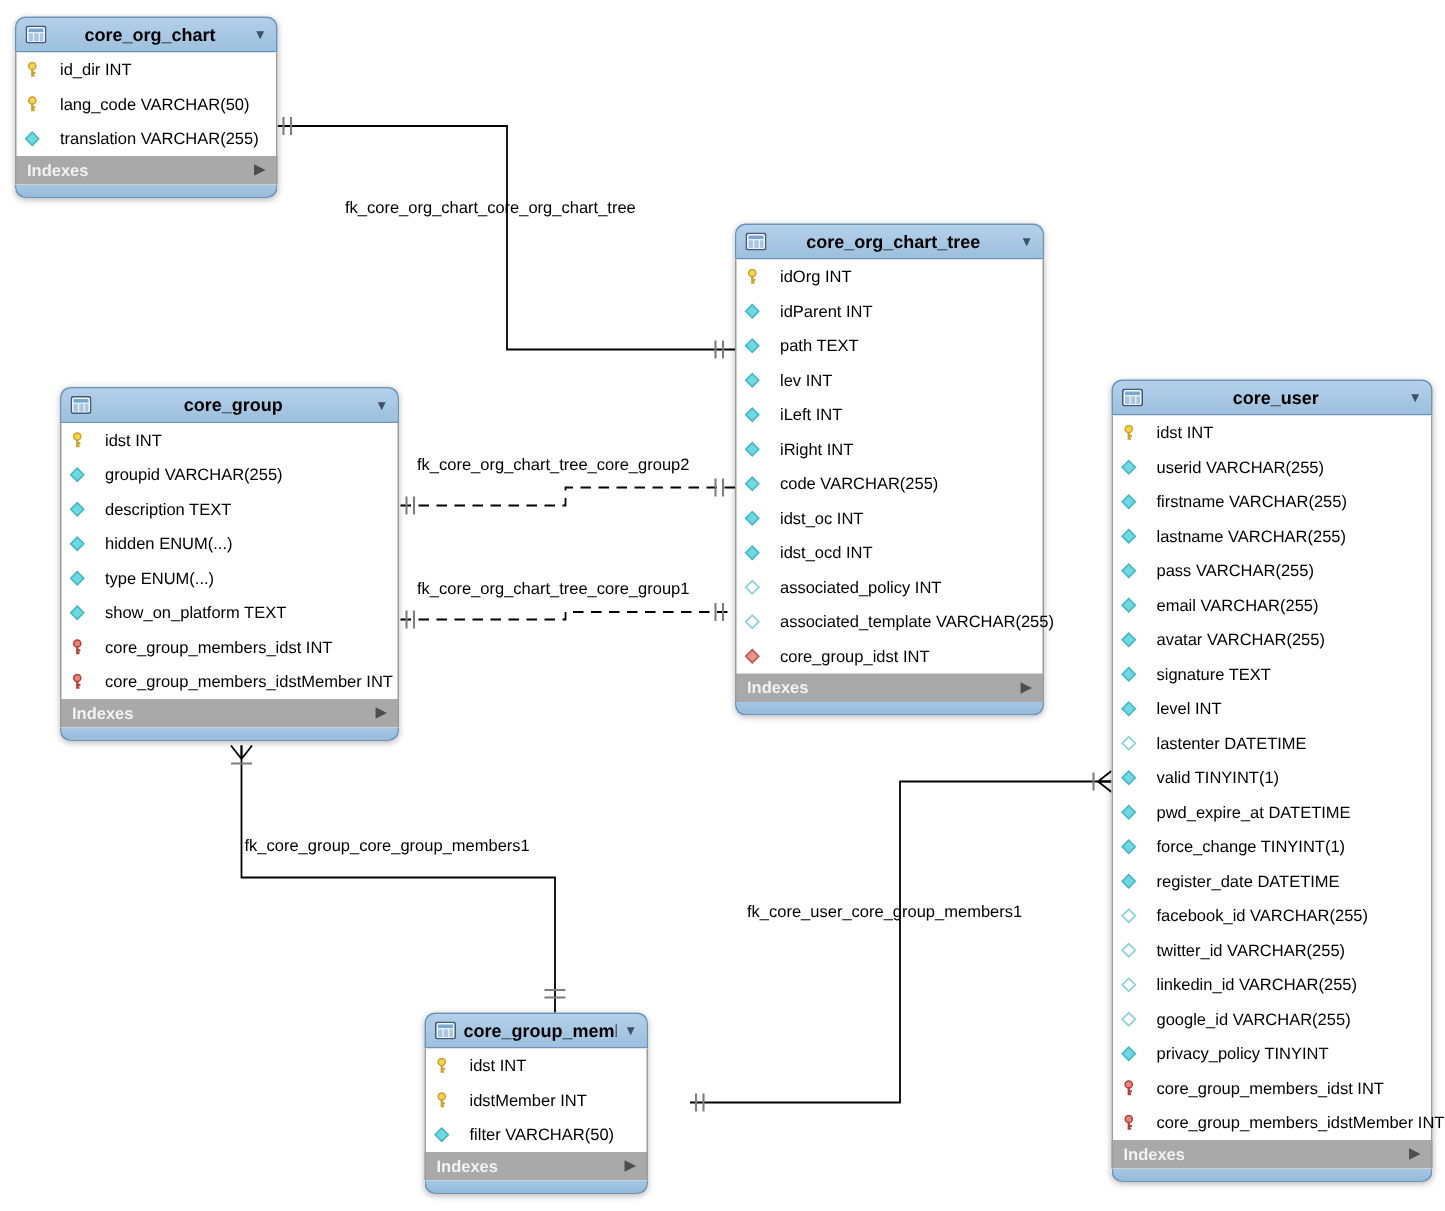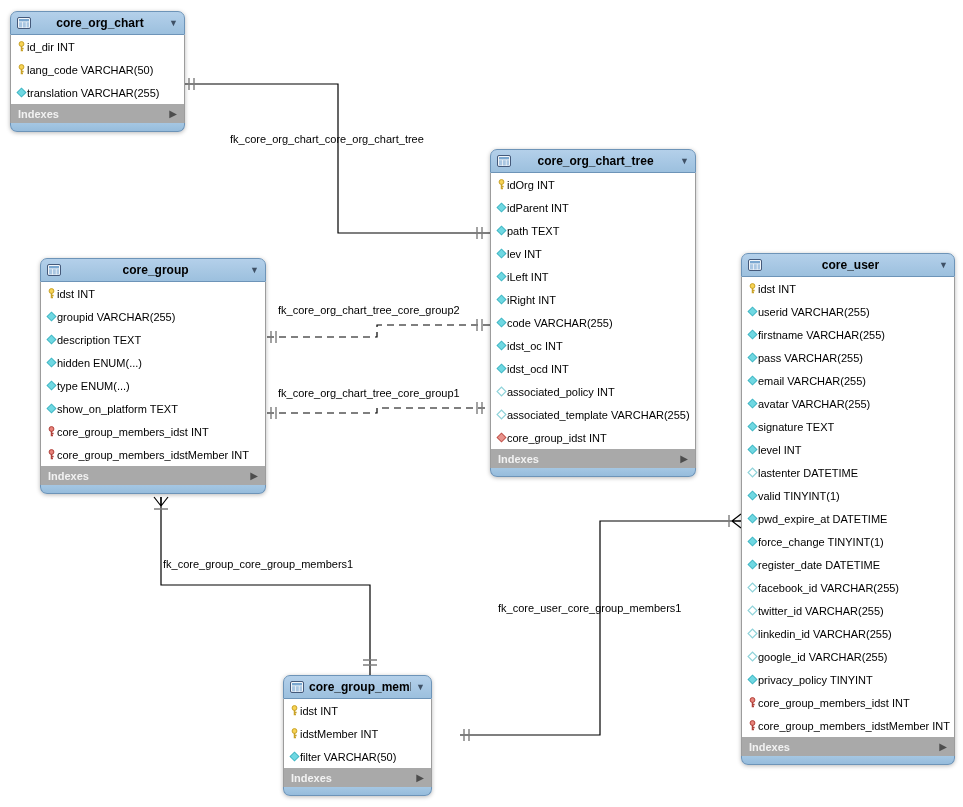--- a/index.html
+++ b/index.html
@@ -7,21 +7,21 @@
           font-family:"Liberation Sans",sans-serif;}
   .wires{position:absolute;left:0;top:0;width:963px;height:807px;}
   .rel-label{position:absolute;font-size:11px;color:#000;white-space:nowrap;line-height:13px;}
   .table{position:absolute;box-shadow:0 1px 4px rgba(0,0,0,0.28);border-radius:7px;}
   .hdr{height:22px;display:flex;align-items:center;gap:5px;padding:0 6px;
        background:linear-gradient(#b4d0ea,#9cc0de);
        border:1px solid #6d94b8;border-radius:7px 7px 0 0;text-align:center;}
   .title{font-size:12px;font-weight:bold;color:#000;flex:1 1 auto;white-space:nowrap;overflow:hidden;}
   .collapse{font-size:9px;color:#3f5166;line-height:1;}
   .rows{background:#ffffff;border-left:1px solid #9c9c9c;border-right:1px solid #9c9c9c;}
-  .row{height:23px;display:flex;align-items:center;gap:0;padding:0 5px;}
+  .row{height:23px;display:flex;align-items:center;gap:13px;padding:0 5px;}
   .cicon{width:11px;height:11px;flex:0 0 11px;display:inline-flex;}
   .ctext{font-size:11px;color:#000;white-space:nowrap;}
   .idx{height:19px;display:flex;align-items:center;justify-content:space-between;
        padding:0 7px;background:#a9a9a9;border-left:1px solid #9c9c9c;border-right:1px solid #9c9c9c;gap:40px;}
   .idx .ilabel{font-size:11px;font-weight:bold;color:#f2f2f2;}
   .idx .expand{font-size:10px;color:#4d4d4d;line-height:1;}
   .strip{height:8px;background:linear-gradient(#a5c7e3,#96bcdc);
          border:1px solid #6d94b8;border-top:none;border-radius:0 0 7px 7px;}
   .tbl-icon{display:inline-flex;width:14px;height:12px;flex:0 0 14px;}
 </style>
@@ -354,20 +354,28 @@
             </svg>
           </span>
           <span class="ctext">firstname VARCHAR(255)</span>
         </div>
         <div class="row">
           <span class="cicon">
             <svg width="11" height="11" viewBox="0 0 11 11">
               <rect x="2.4" y="2.4" width="6.2" height="6.2" transform="rotate(45 5.5 5.5)" fill="#6fd8e2" stroke="#3fb6c4" stroke-width="1"></rect>
             </svg>
           </span>
+          <span class="ctext">lastname VARCHAR(255)</span>
+        </div>
+        <div class="row">
+          <span class="cicon">
+            <svg width="11" height="11" viewBox="0 0 11 11">
+              <rect x="2.4" y="2.4" width="6.2" height="6.2" transform="rotate(45 5.5 5.5)" fill="#6fd8e2" stroke="#3fb6c4" stroke-width="1"></rect>
+            </svg>
+          </span>
           <span class="ctext">pass VARCHAR(255)</span>
         </div>
         <div class="row">
           <span class="cicon">
             <svg width="11" height="11" viewBox="0 0 11 11">
               <rect x="2.4" y="2.4" width="6.2" height="6.2" transform="rotate(45 5.5 5.5)" fill="#6fd8e2" stroke="#3fb6c4" stroke-width="1"></rect>
             </svg>
           </span>
           <span class="ctext">email VARCHAR(255)</span>
         </div>

